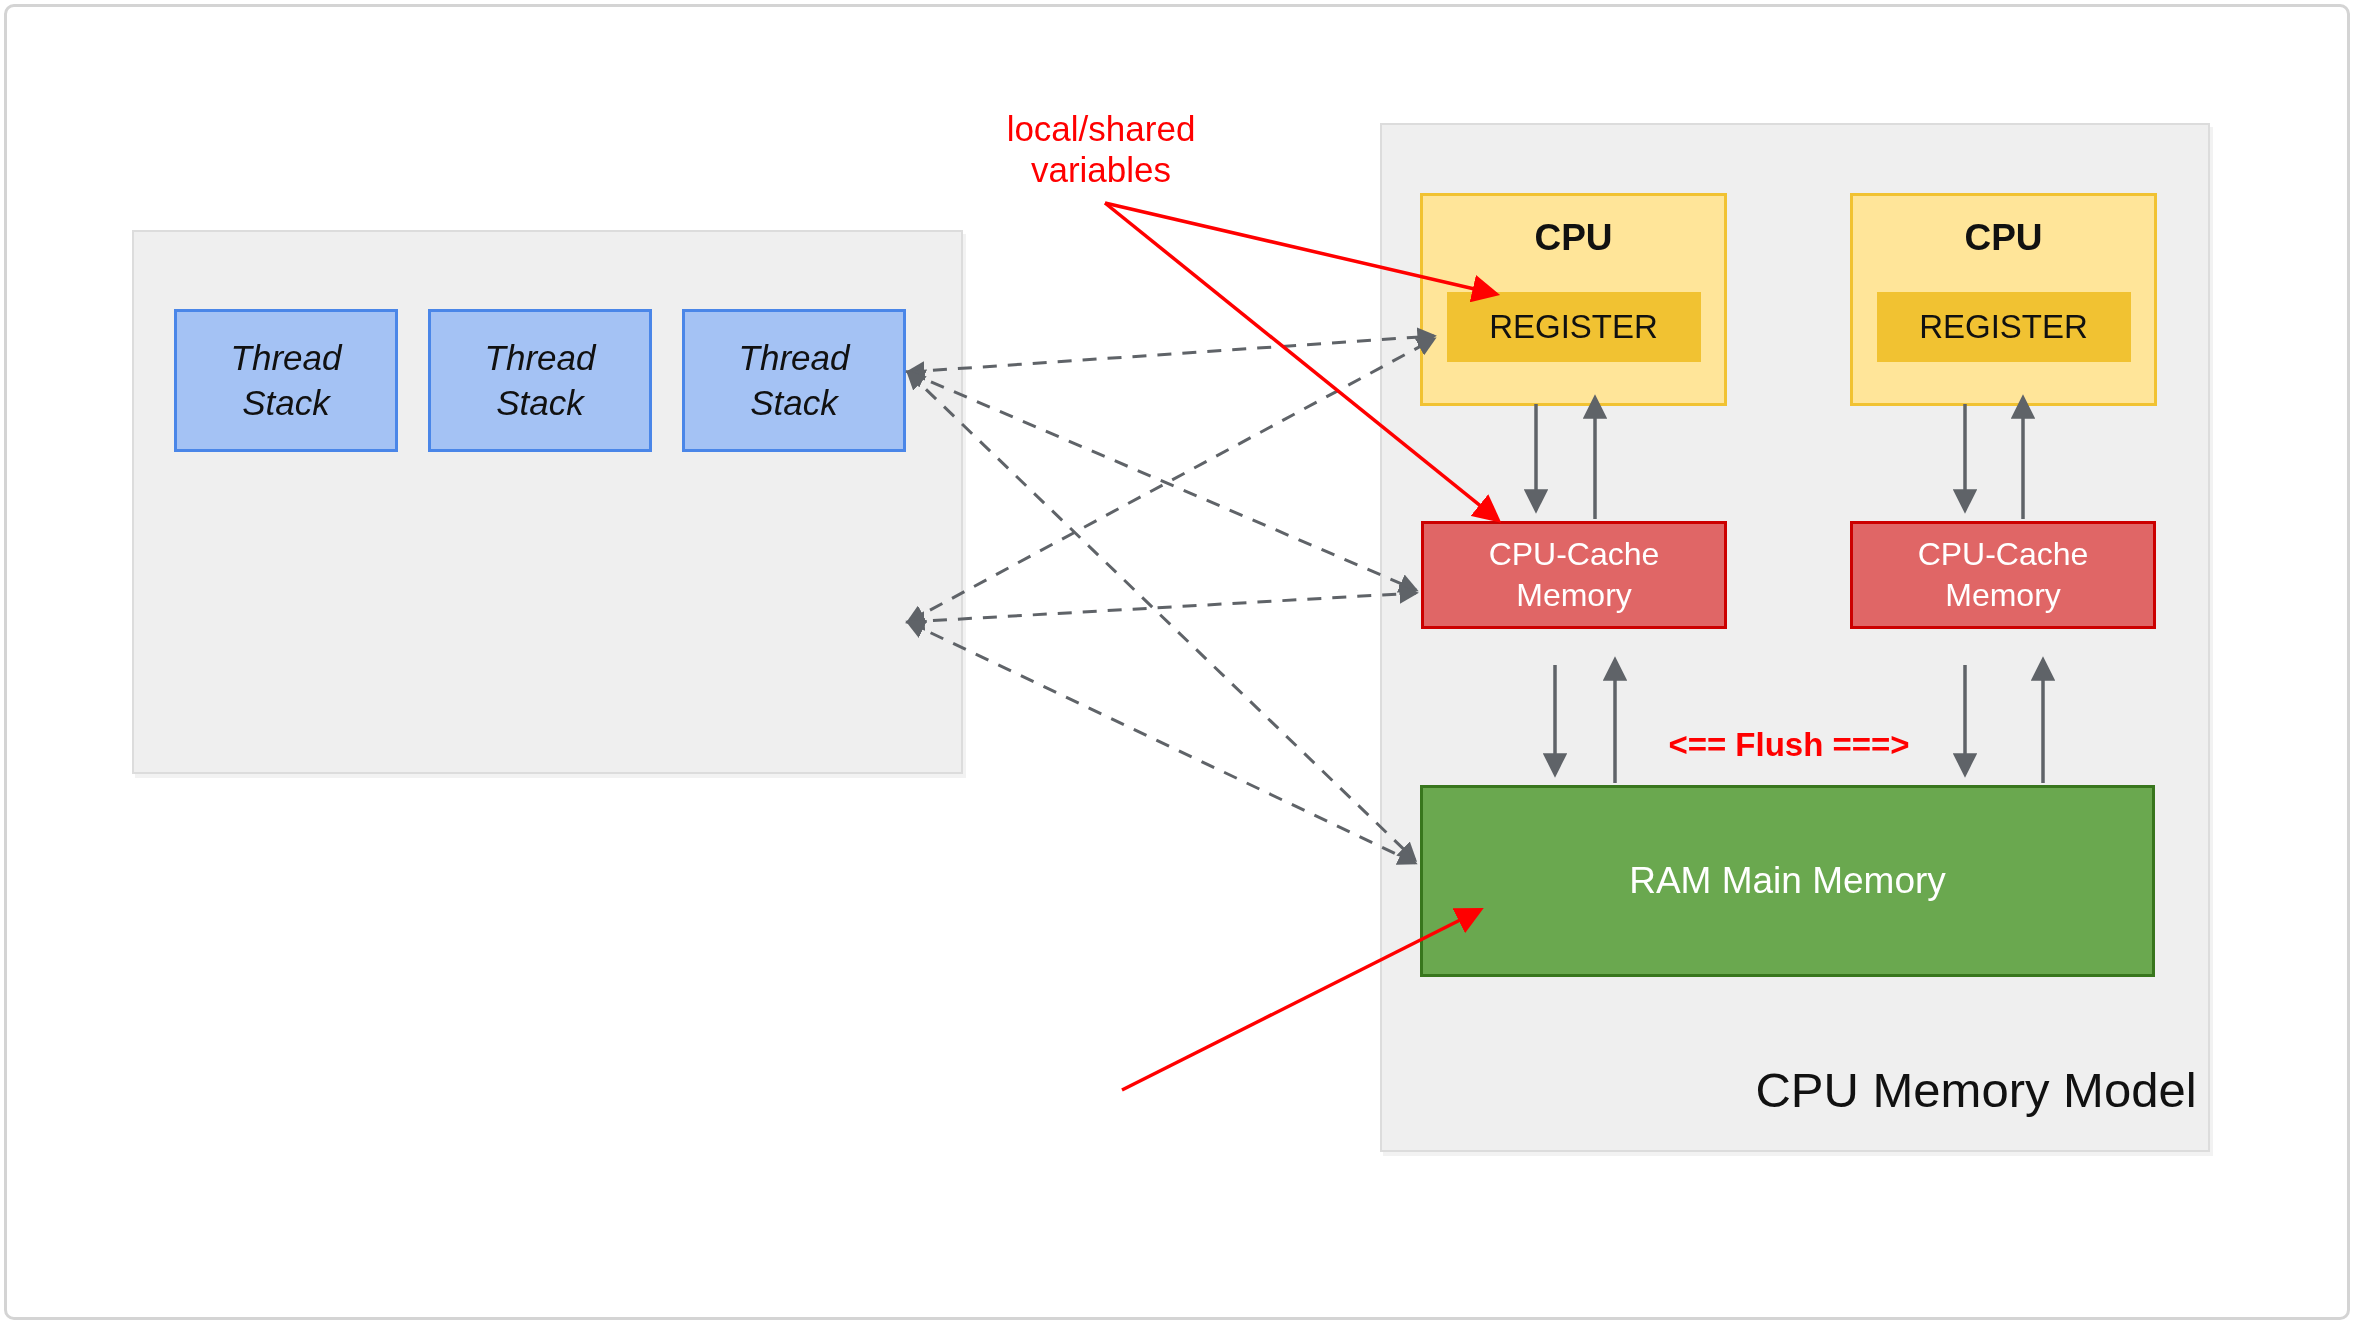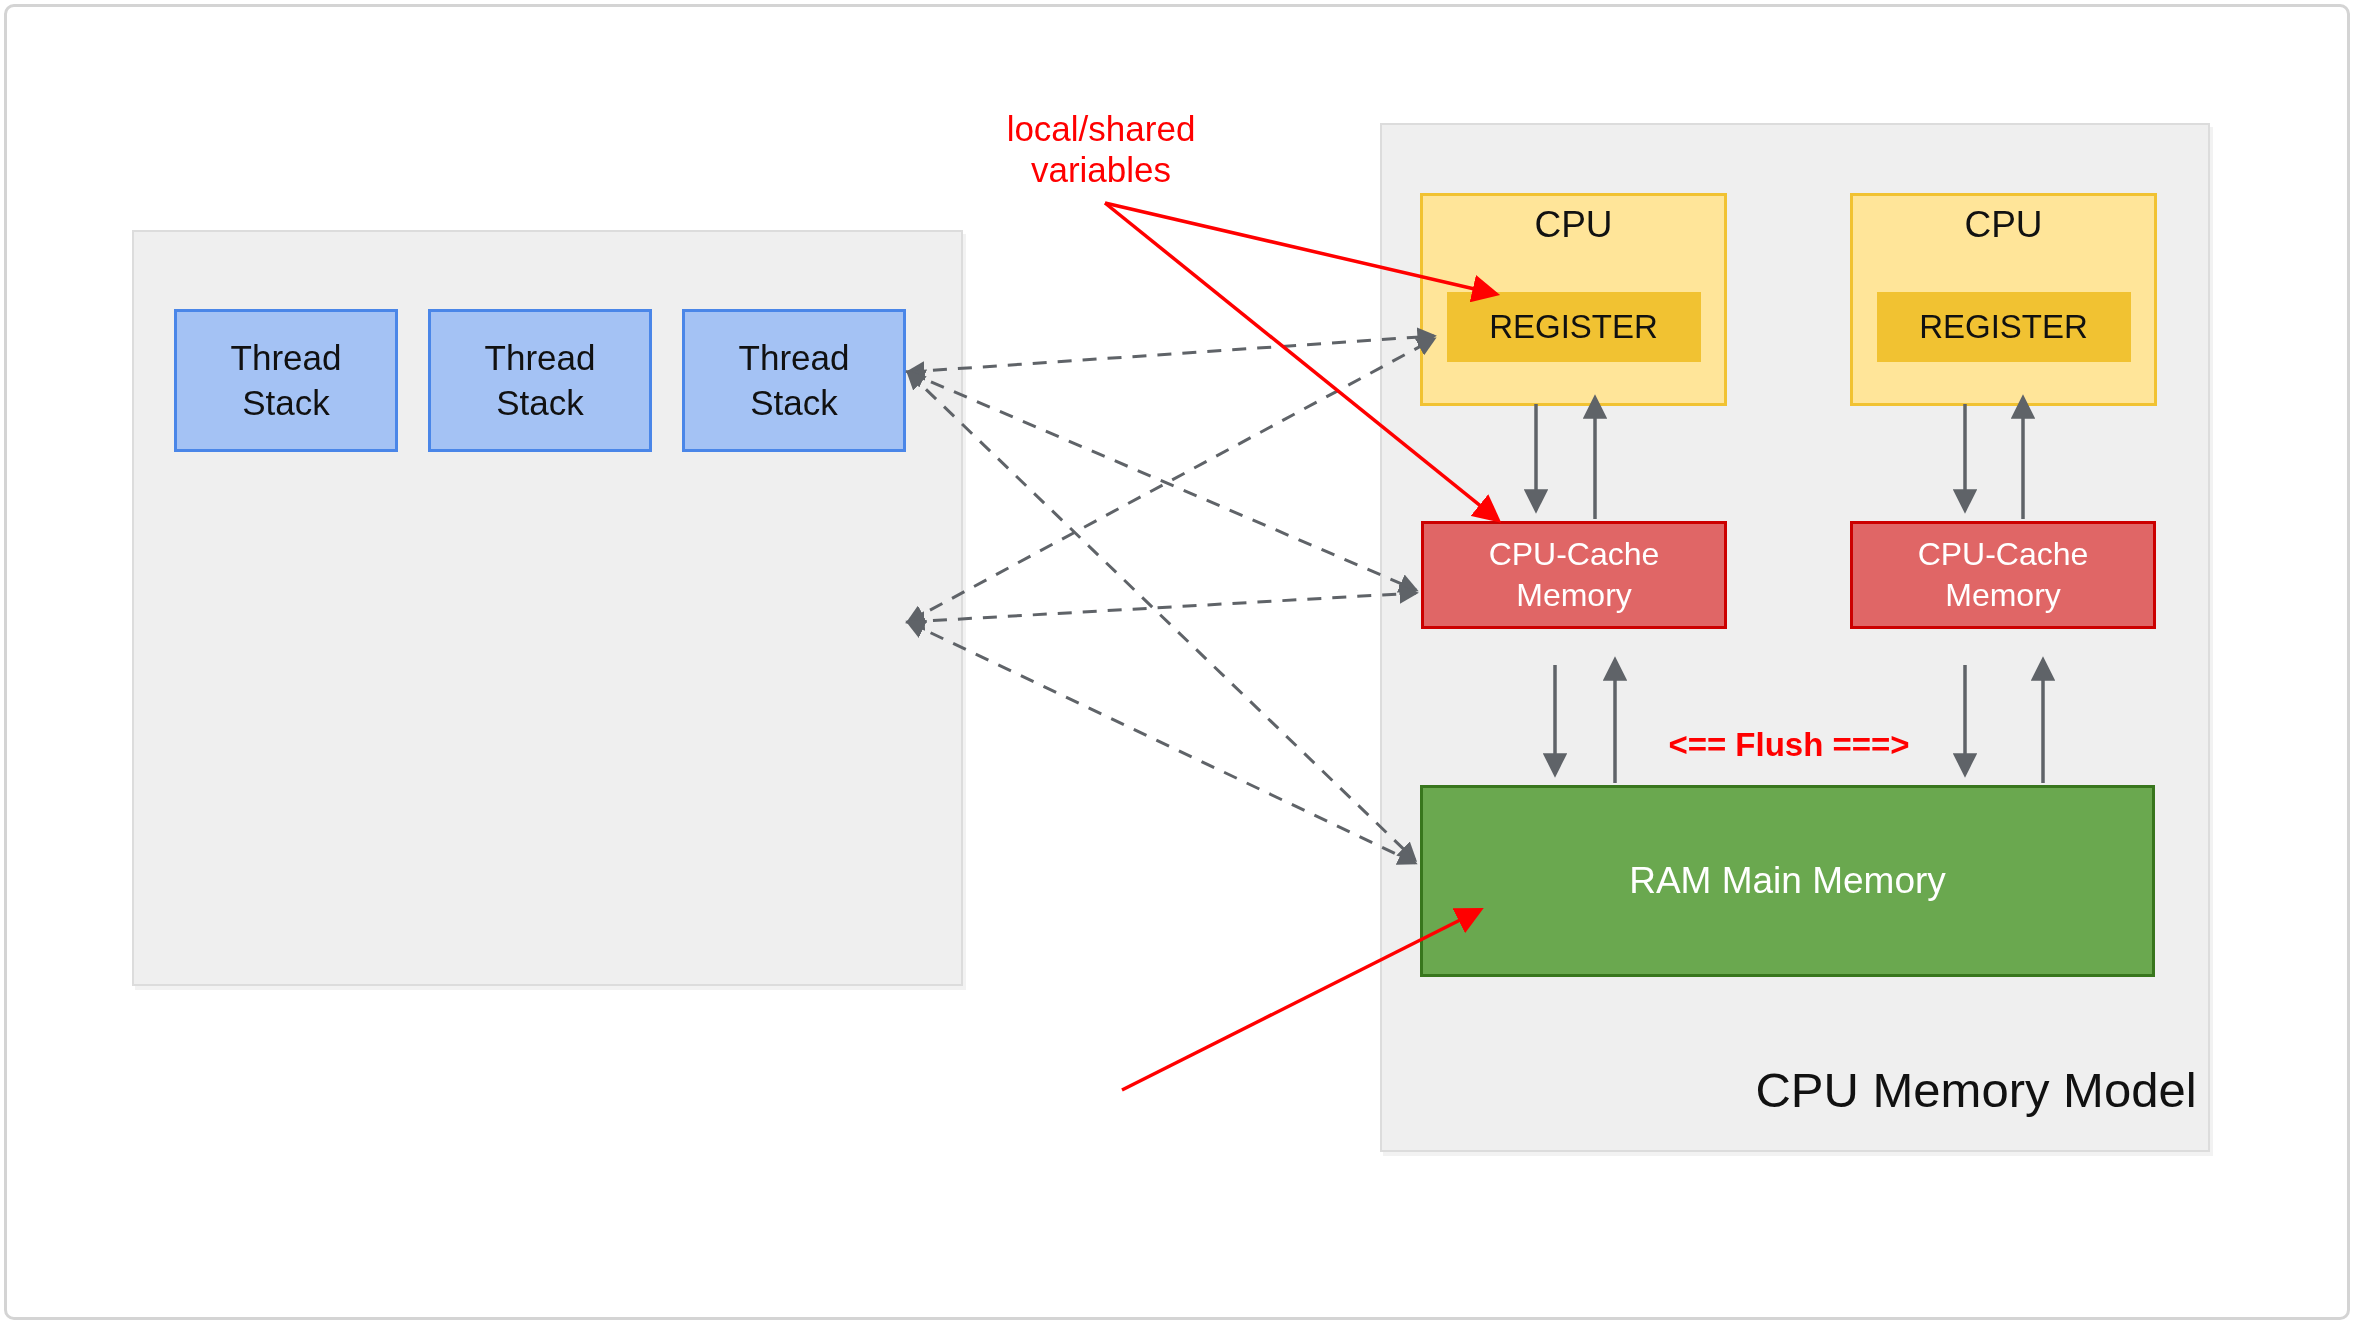--- a/index.html
+++ b/index.html
@@ -13,31 +13,31 @@
     --arrow-gray:#5f6368; --annotation-red:#ff0000;
     --text-dark:#111111; --text-light:#ffffff;
     --window-bg:#ffffff; --window-border:#d4d4d4;
   }
   *{margin:0;padding:0;box-sizing:border-box;}
   html,body{background:#fff;}
   body{font-family:"Liberation Sans", sans-serif;}
   .canvas{position:relative;width:2354px;height:1324px;background:var(--window-bg);overflow:hidden;}
   .window-frame{position:absolute;left:4px;top:4px;right:4px;bottom:4px;border:3px solid var(--window-border);border-radius:10px;}
   .panel{position:absolute;background:var(--panel-fill);border:2px solid var(--panel-border);box-shadow:3px 4px 0 rgba(0,0,0,0.05);}
-  .panel-jvm{left:132px;top:230px;width:831px;height:756px;}
+  .panel-jvm{left:132px;top:230px;width:831px;height:544px;font-style:italic;}
   .panel-cpu{left:1380px;top:123px;width:830px;height:1029px;}
   .box{position:absolute;display:flex;align-items:center;justify-content:center;text-align:center;}
   .pre{white-space:pre-line;}
   .thread-stack{width:224px;height:143px;top:77px;background:var(--blue-fill);border:3px solid var(--blue-border);
     font-size:35px;line-height:1.28;color:var(--text-dark);}
   .heap{left:40px;top:330px;width:733px;height:221px;background:var(--orange-fill);border:3px solid var(--orange-border);
     font-size:37px;color:var(--text-light);}
   .cpu-box{top:68px;width:307px;height:213px;background:var(--yellow-fill);border:3px solid var(--yellow-border);
     display:block;}
-  .cpu-title{margin-top:8px;text-align:center;font-size:37px;color:var(--text-dark);}
+  .cpu-title{margin-top:21px;text-align:center;font-size:37px;color:var(--text-dark);font-weight:bold;}
   .register{position:absolute;left:50%;transform:translateX(-50%);top:96px;width:254px;height:70px;
     background:var(--gold-fill);display:flex;align-items:center;justify-content:center;
     font-size:33px;color:var(--text-dark);}
   .cache{top:396px;width:306px;height:108px;background:var(--redbox-fill);border:3px solid var(--redbox-border);
     font-size:32px;line-height:1.28;color:var(--text-light);}
   .ram{left:38px;top:660px;width:735px;height:192px;background:var(--green-fill);border:3px solid var(--green-border);
     font-size:37px;color:var(--text-light);}
   .panel-title{position:absolute;width:600px;text-align:center;font-size:49px;color:var(--text-dark);}
   .jvm-title{left:293px;top:672px;}
   .cpu-title-label{left:294px;top:937px;}

